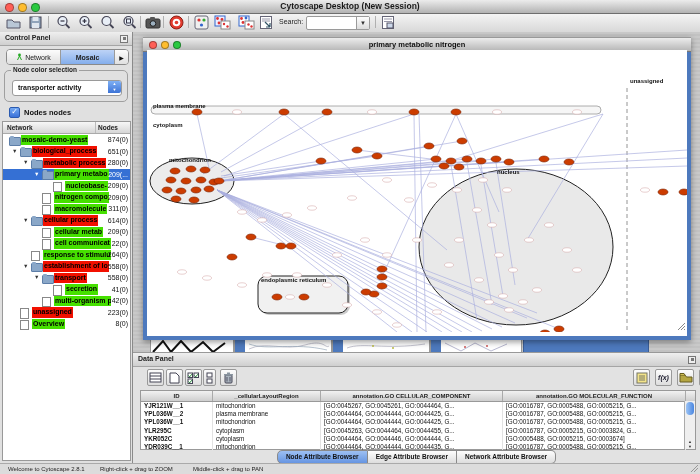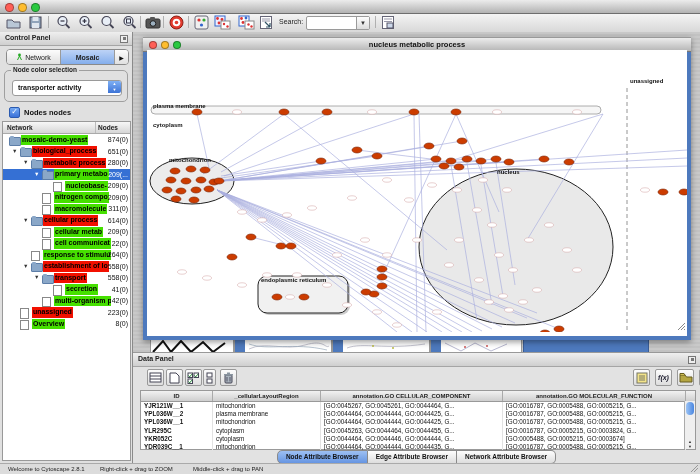--- a/index.html
+++ b/index.html
@@ -122,20 +122,21 @@
 <body>
 
 <div class="root">
 
   <div class="titlebar">
     <div class="lights">
       <span class="light l-red"></span>
       <span class="light l-yel"></span>
       <span class="light l-grn"></span>
     </div>
+    <div class="win-title">Cytoscape Desktop (New Session)</div>
   </div>
 
   <div class="toolbar">
     <span class="tbtn" style="left:5px">
         <svg width="15" height="13">
           <path d="M1 4h5l2 2h6v6H1z" fill="#b9c7d6" stroke="#556" stroke-width="1"></path>
         </svg>
       </span>
     <span class="tbtn" style="left:27px">
         <svg width="13" height="13">
@@ -400,21 +401,21 @@
         </svg></div>
     <div class="thumb" style="left:390px;width:124px;background:#4d79bd;border-color:#3a5d96"></div>
 
     <div class="net-window">
       <div class="nw-titlebar">
         <div class="lights" style="left:6px;top:3px">
           <span class="light l-red" style="width:6px;height:6px"></span>
           <span class="light l-yel" style="width:6px;height:6px"></span>
           <span class="light l-grn" style="width:6px;height:6px"></span>
         </div>
-        <div class="nw-title">nucleus metabolic process</div>
+        <div class="nw-title">primary metabolic nitrogen</div>
       </div>
       <div class="nw-canvas">
         <svg id="net-svg" width="540" height="282" viewBox="0 0 540 282">
 
           <rect x="4" y="56" width="450" height="8" rx="4" fill="#f6f6f6" stroke="#999" stroke-width="0.8"></rect>
           <ellipse cx="45" cy="131" rx="42" ry="23" fill="#ececec" stroke="#222" stroke-width="1"></ellipse>
           <ellipse cx="369" cy="197" rx="97" ry="78" fill="#e9e9e9" stroke="#222" stroke-width="1"></ellipse>
           <rect x="113" y="228" width="90" height="37" rx="9" fill="#999" opacity=".5"></rect>
           <rect x="111" y="226" width="90" height="37" rx="9" fill="#f1f1f1" stroke="#222" stroke-width="1"></rect>
           <line x1="480" y1="38" x2="480" y2="282" stroke="#888" stroke-dasharray="4 3" stroke-width="0.9"></line>

